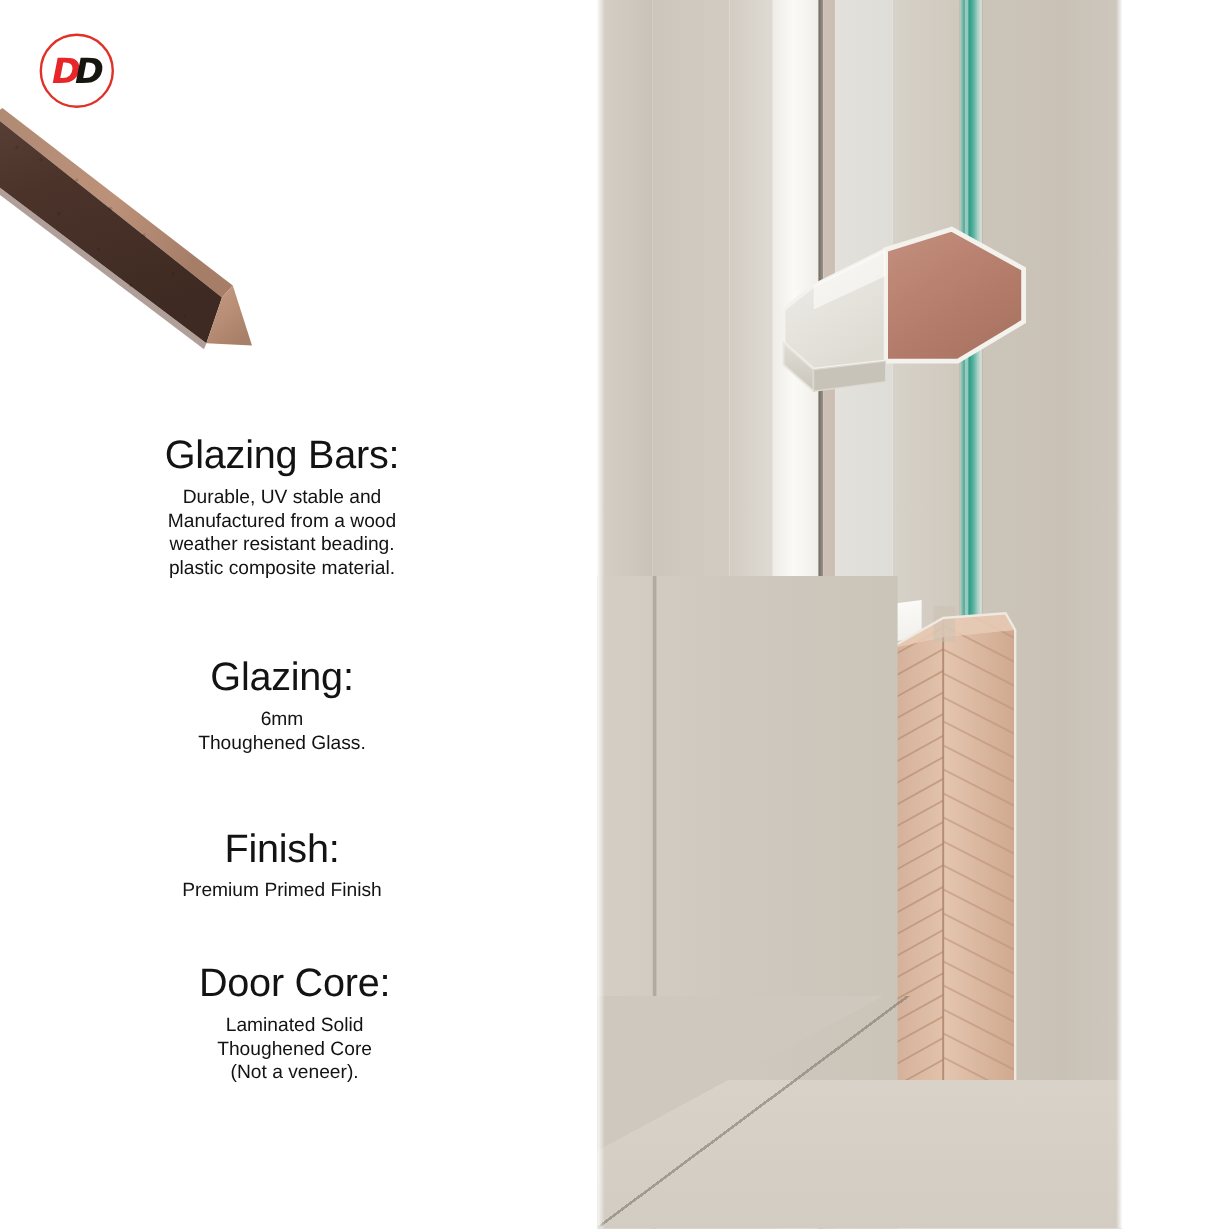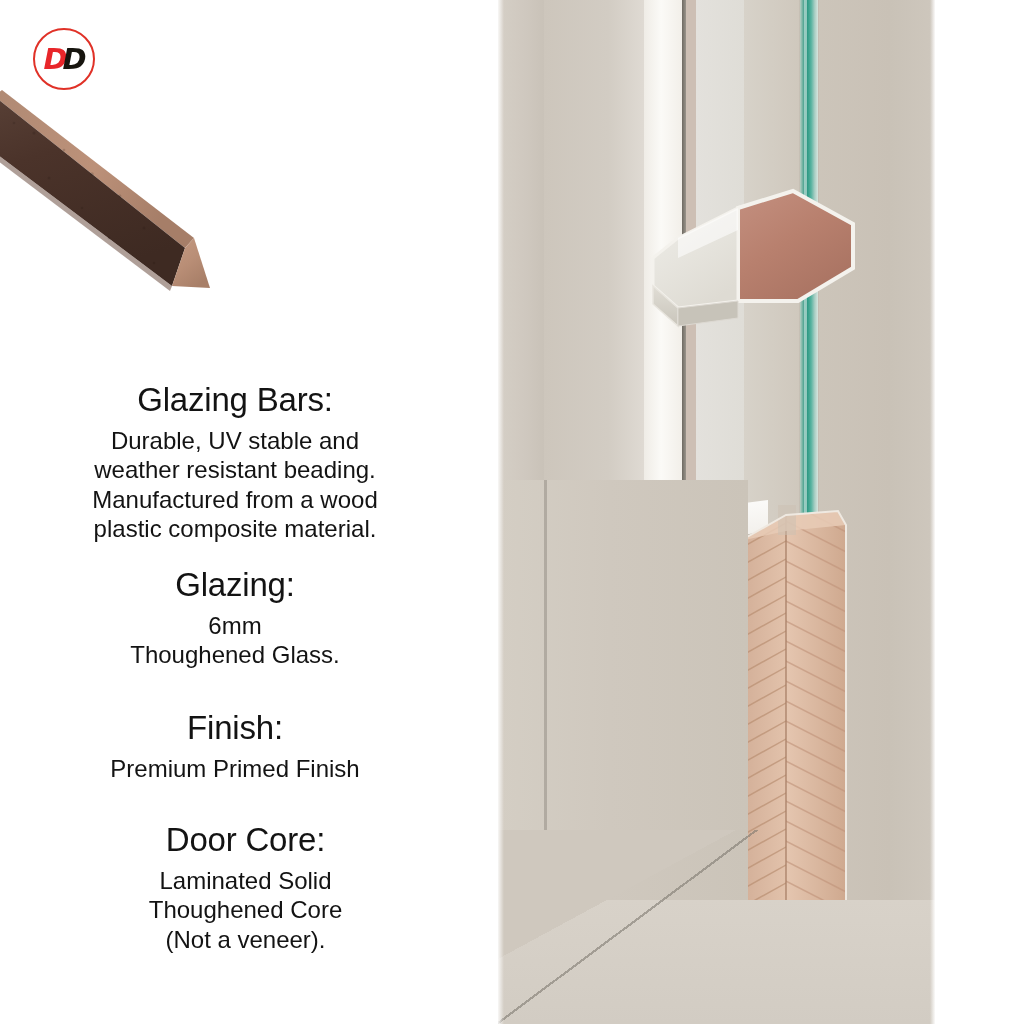--- a/index.html
+++ b/index.html
@@ -72,33 +72,32 @@
     height: 216px;
   }
 
   
   .spec-block {
     position: absolute;
     width: 470px;
     left: 0;
     text-align: center;
     color: #1a1a1a;
-    margin-top: 21px;
   }
   .spec-title {
     font-size: 33px;
     font-weight: 400;
     letter-spacing: -0.2px;
     line-height: 1.18;
     color: #131313;
     white-space: nowrap;
   }
   .spec-body {
     margin-top: 6px;
-    font-size: 24px;
+    font-size: 16px;
     font-weight: 400;
     line-height: 1.23;
     color: #131313;
   }
   .spec-body div { white-space: nowrap; }
 
   #block-glazing-bars { top: 360px; }
   #block-glazing      { top: 545px; }
   #block-finish       { top: 688px; text-align: center; }
   #block-door-core    { top: 800px; padding-left: 21px; }
@@ -292,22 +291,22 @@
           <circle cx="115" cy="150" r="1.4" fill="#1d120d"></circle>
           <circle cx="160" cy="175" r="1.2" fill="#1d120d"></circle>
         </g>
       </svg>
     </div>
 
     <div class="spec-block" id="block-glazing-bars">
       <div class="spec-title">Glazing Bars:</div>
       <div class="spec-body">
         <div>Durable, UV stable and</div>
+        <div>Manufactured from a wood</div>
         <div>weather resistant beading.</div>
-        <div>Manufactured from a wood</div>
         <div>plastic composite material.</div>
       </div>
     </div>
 
     <div class="spec-block" id="block-glazing">
       <div class="spec-title">Glazing:</div>
       <div class="spec-body">
         <div>6mm</div>
         <div>Thoughened Glass.</div>
       </div>

